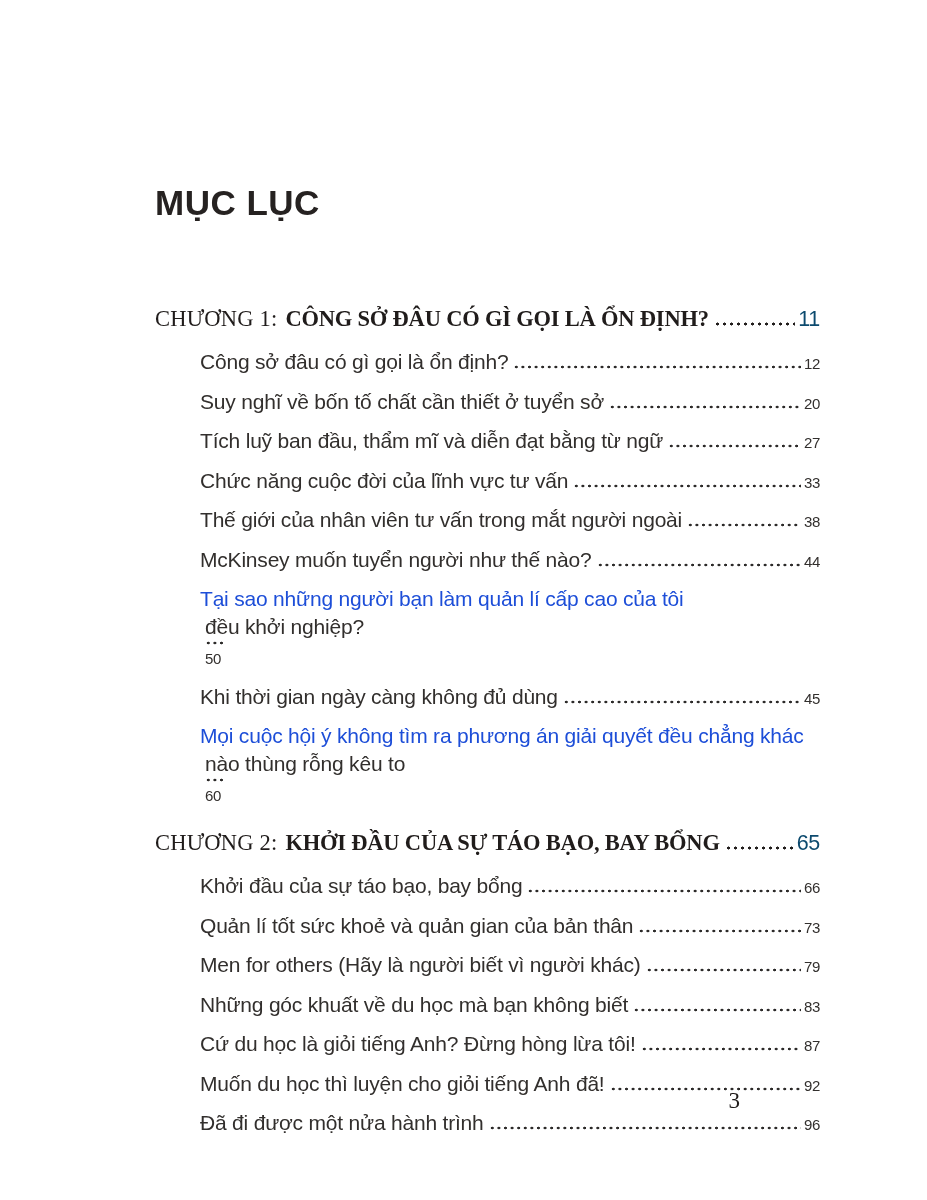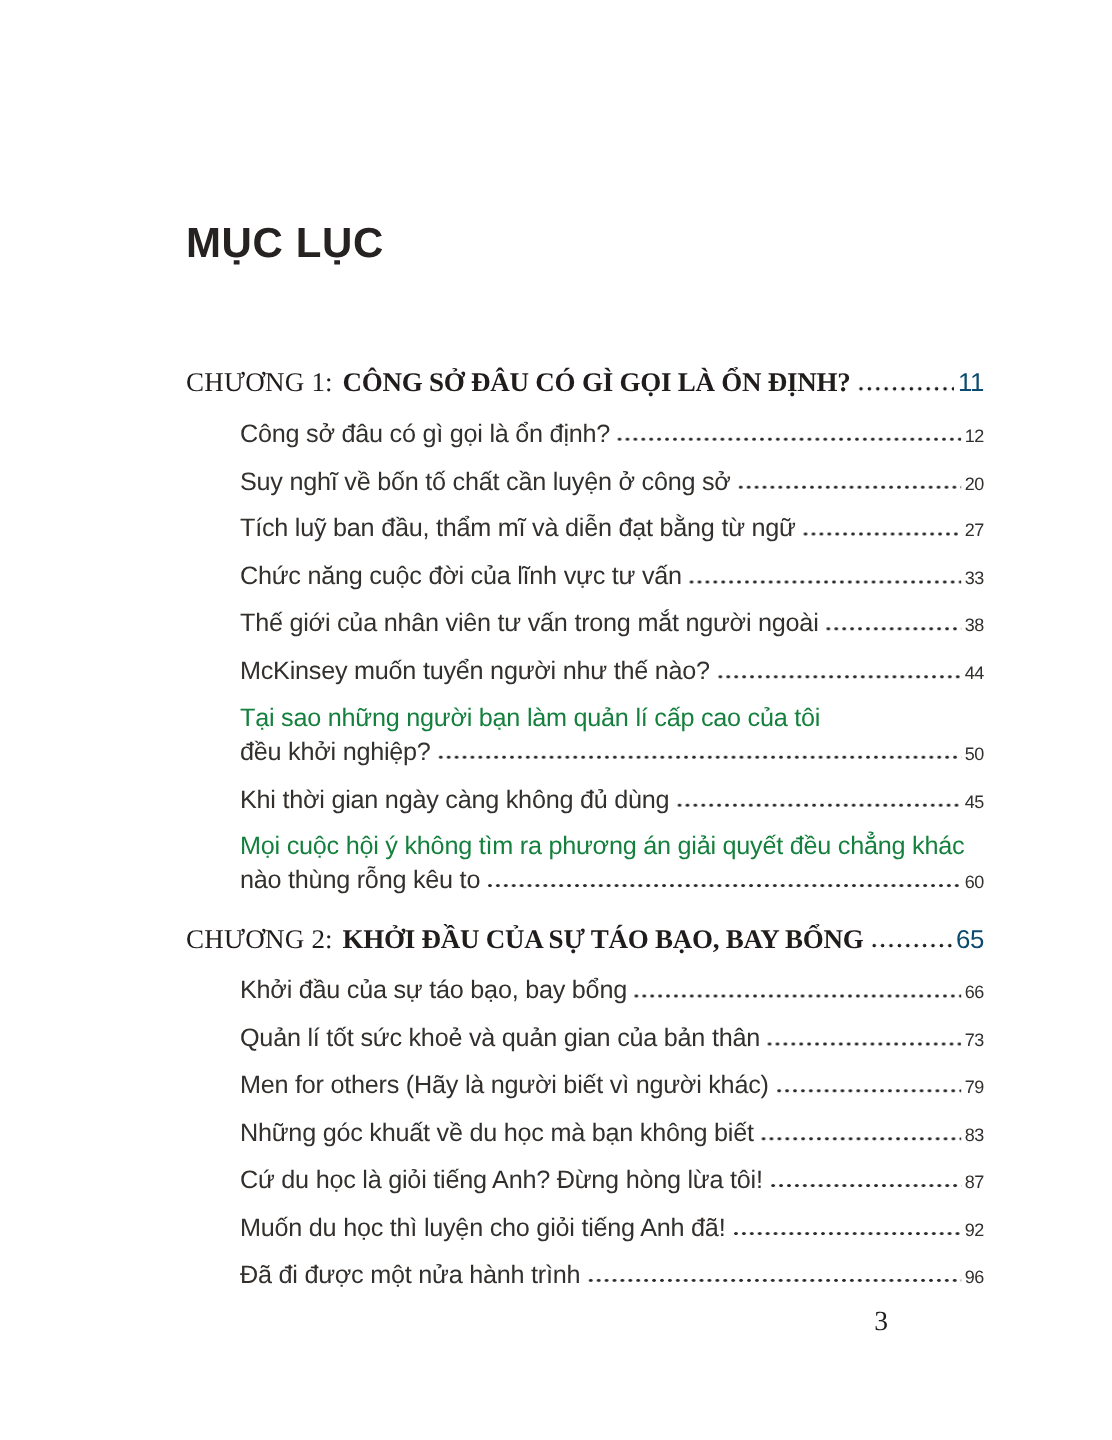--- a/index.html
+++ b/index.html
@@ -49,24 +49,24 @@
     font-size: 21px;
     line-height: 28px;
     margin-bottom: 9.5px;
     color: #322f2d;
   }
   .entry-title { white-space: nowrap; letter-spacing: -0.2px; }
   .entry-multi { margin-bottom: 9.5px; }
   .entry-multi .entry-line1 {
     font-size: 21px;
     line-height: 28px;
-    color: #15803d;
+    color: #1d4ed8;
     letter-spacing: -0.2px;
   }
-  .entry-multi .entry-row { margin-bottom: 0; }
+  .entry-multi .entry-row { margin-bottom: 0; flex-direction: column; }
 
   .leader {
     flex: 1 1 auto;
     height: 4px;
     min-width: 18px;
     margin: 0 3px 0 5px;
     align-self: baseline;
     background-image: radial-gradient(circle, #2c2a29 1.25px, rgba(0,0,0,0) 1.6px);
     background-size: 6.6px 4px;
     background-repeat: repeat-x;
@@ -110,21 +110,21 @@
         <span class="ch-page">11</span>
       </div>
 
       <div class="entries">
         <div class="entry-row">
           <span class="entry-title">Công sở đâu có gì gọi là ổn định?</span>
           <span class="leader"></span>
           <span class="entry-page">12</span>
         </div>
         <div class="entry-row">
-          <span class="entry-title">Suy nghĩ về bốn tố chất cần luyện ở công sở</span>
+          <span class="entry-title">Suy nghĩ về bốn tố chất cần thiết ở tuyển sở</span>
           <span class="leader"></span>
           <span class="entry-page">20</span>
         </div>
         <div class="entry-row">
           <span class="entry-title">Tích luỹ ban đầu, thẩm mĩ và diễn đạt bằng từ ngữ</span>
           <span class="leader"></span>
           <span class="entry-page">27</span>
         </div>
         <div class="entry-row">
           <span class="entry-title">Chức năng cuộc đời của lĩnh vực tư vấn</span>

